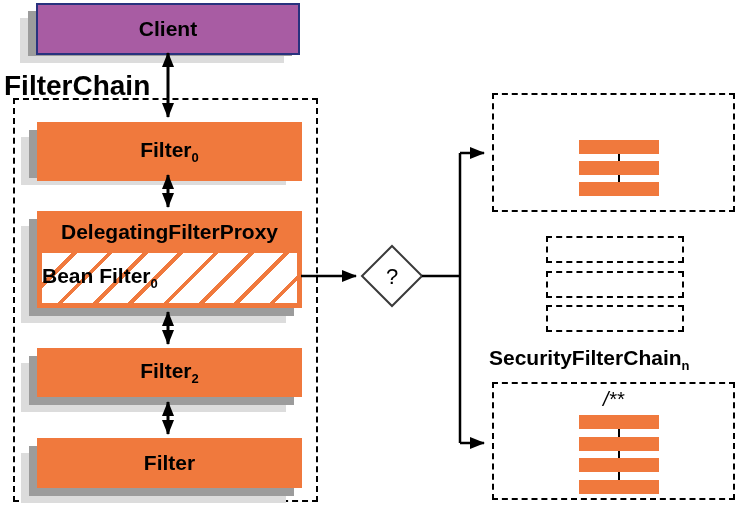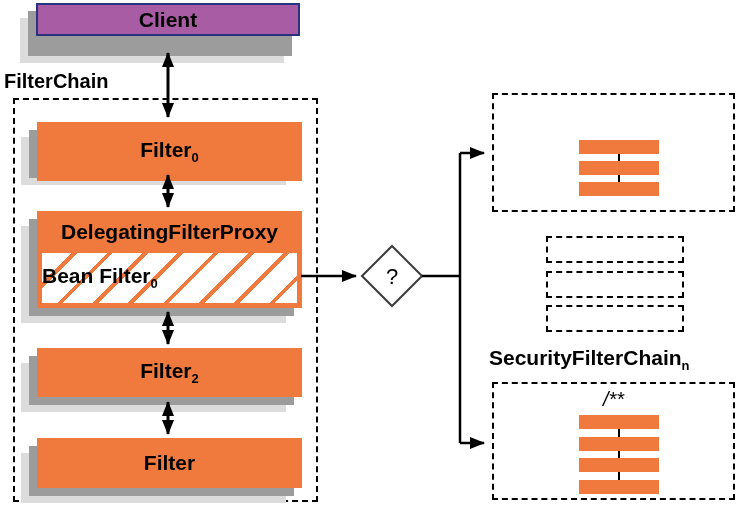--- a/index.html
+++ b/index.html
@@ -8,35 +8,35 @@
     font-family:"Liberation Sans",sans-serif;color:#000;overflow:hidden;
   }
   .shadow{position:absolute;}
   .sh-light{background:#dcdcdc;}
   .sh-dark{background:#9c9c9c;}
   .box{
     position:absolute;display:flex;align-items:center;justify-content:center;
     font-weight:bold;font-size:21px;box-sizing:border-box;
   }
   .orange{background:#F0793D;}
-  #client{left:36px;top:3px;width:264px;height:33px;background:#A85CA3;border:2px solid #28327E;}
+  #client{left:36px;top:3px;width:264px;height:52px;background:#A85CA3;border:2px solid #28327E;}
   #filter0{left:37px;top:122px;width:265px;height:59px;}
   #dfp{left:37px;top:211px;width:265px;height:97px;flex-direction:column;justify-content:flex-start;}
   #dfp-label{height:42px;display:flex;align-items:center;justify-content:center;}
   #bean{
     position:absolute;left:5px;right:5px;top:42px;bottom:5px;
     display:flex;align-items:center;
     background-color:#fff;
     background-image:repeating-linear-gradient(135deg,transparent 0,transparent 21px,#F0793D 21px,#F0793D 25px);
   }
   #filter2{left:37px;top:348px;width:265px;height:49px;justify-content:center;}
   #servlet{left:37px;top:438px;width:265px;height:50px;}
   .dashed{position:absolute;border:2px dashed #000;box-sizing:border-box;background:transparent;}
   #fc-box{left:13px;top:98px;width:305px;height:404px;}
-  #fc-label{position:absolute;left:4px;top:70px;font-weight:bold;font-size:20px;}
+  #fc-label{position:absolute;left:4px;top:70px;font-weight:bold;font-size:28px;}
   .sfc-title{position:absolute;font-weight:bold;font-size:21px;white-space:nowrap;}
   sub{font-size:13px;font-weight:bold;}
   .pattern{
     position:absolute;left:0;right:0;top:4px;text-align:center;
     font-style:italic;font-size:20px;font-weight:normal;
   }
   .fbar{position:absolute;left:85px;width:80px;height:14px;background:#F0793D;}
   .fconn{position:absolute;width:2px;background:#000;}
   .ph{position:absolute;left:546px;width:138px;height:27px;}
   #overlay{position:absolute;left:0;top:0;pointer-events:none;z-index:6;}

